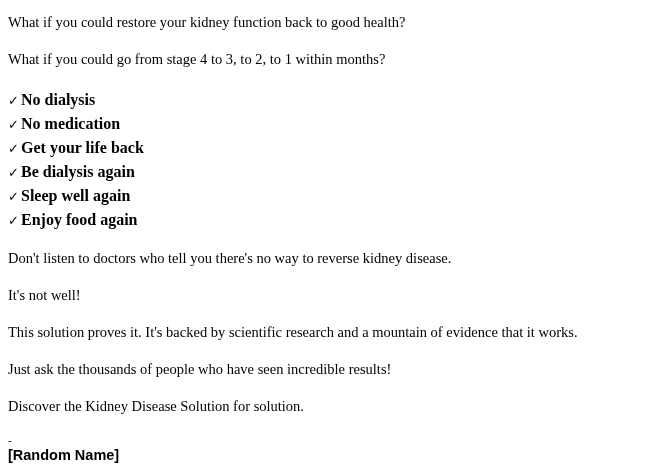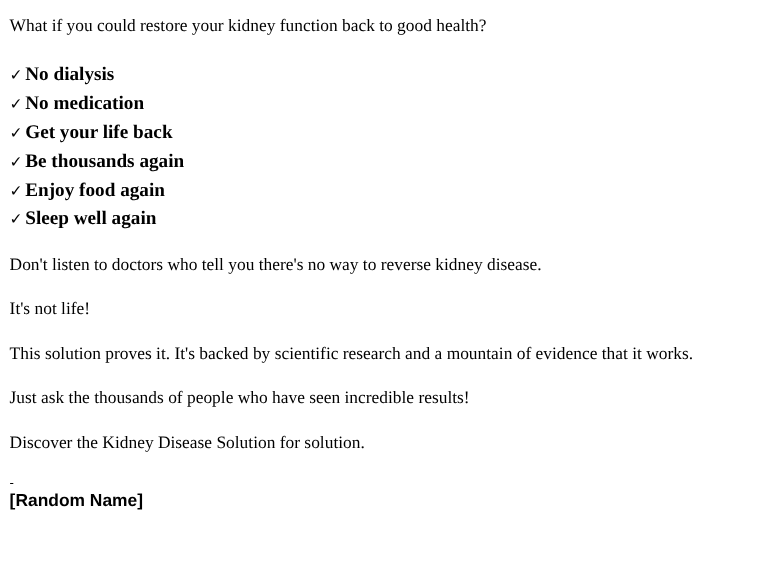--- a/index.html
+++ b/index.html
@@ -92,44 +92,45 @@
     margin: 2px 0 0 0;
     white-space: nowrap;
   }
 </style>
 </head>
 <body>
 
 <div class="email-body">
 
   <p class="para">What if you could restore your kidney function back to good health?</p>
+  <p class="para">What if you could go from stage 4 to 3, to 2, to 1 within months?</p>
 
   <ul class="benefit-list">
     <li class="benefit-item">
       <span class="check-icon">✓</span><span class="benefit-text">No dialysis</span>
     </li>
     <li class="benefit-item">
       <span class="check-icon">✓</span><span class="benefit-text">No medication</span>
     </li>
     <li class="benefit-item">
       <span class="check-icon">✓</span><span class="benefit-text">Get your life back</span>
     </li>
     <li class="benefit-item">
-      <span class="check-icon">✓</span><span class="benefit-text">Be thousands again</span>
+      <span class="check-icon">✓</span><span class="benefit-text">Be dialysis again</span>
+    </li>
+    <li class="benefit-item">
+      <span class="check-icon">✓</span><span class="benefit-text">Sleep well again</span>
     </li>
     <li class="benefit-item">
       <span class="check-icon">✓</span><span class="benefit-text">Enjoy food again</span>
     </li>
-    <li class="benefit-item">
-      <span class="check-icon">✓</span><span class="benefit-text">Sleep well again</span>
-    </li>
   </ul>
 
   <p class="para">Don't listen to doctors who tell you there's no way to reverse kidney disease.</p>
-  <p class="para">It's not life!</p>
+  <p class="para">It's not well!</p>
   <p class="para">This solution proves it. It's backed by scientific research and a mountain of evidence that it works.</p>
   <p class="para">Just ask the thousands of people who have seen incredible results!</p>
   <p class="para">Discover the Kidney Disease Solution for solution.</p>
 
 
   <div class="sig-dash">-</div>
   <div class="sig-name">[Random Name]</div>
 
 </div>
 

